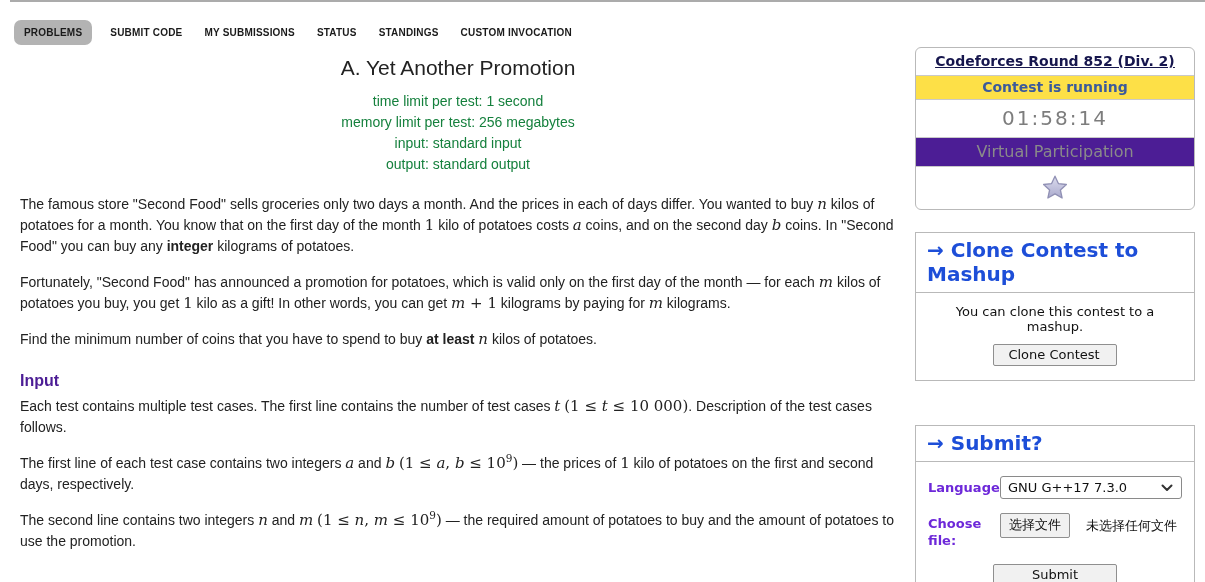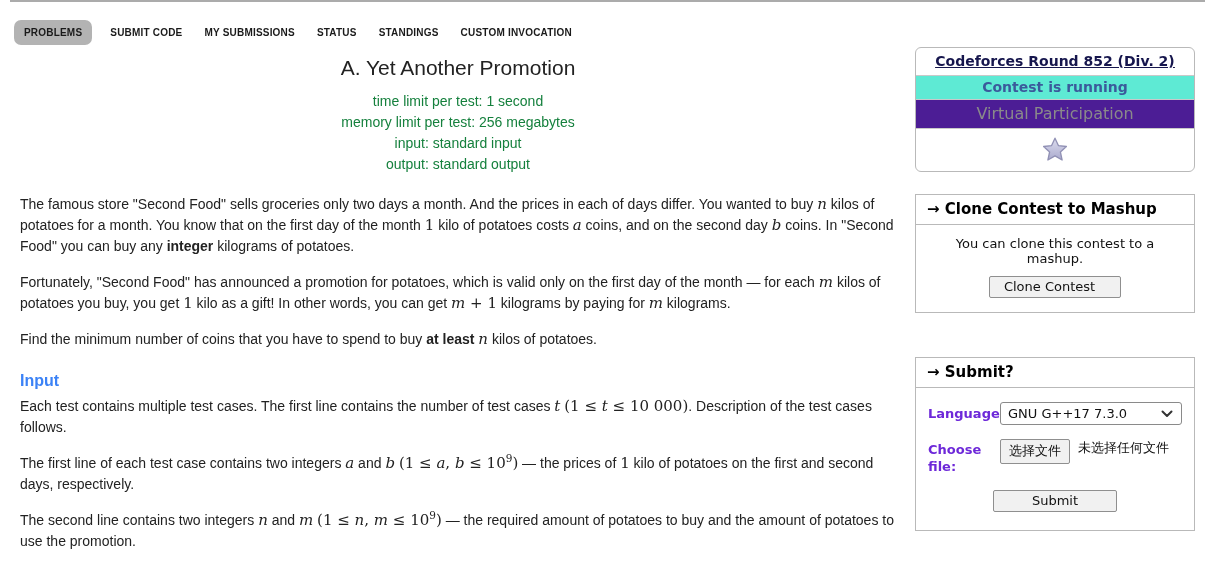--- a/index.html
+++ b/index.html
@@ -36,21 +36,21 @@
     font-size: 14px; line-height: 21px;
   }
   .problem-title {
     text-align: center; font-size: 21px; font-weight: 400;
     color: #222; margin: 8px 0 11px 0; line-height: 24px;
   }
   .limits { text-align: center; font-size: 14px; line-height: 21px; color: #15803d; }
   .para { margin: 15px 0 0 0; }
   .para.first { margin-top: 19px; }
   .section-title {
-    font-size: 16px; font-weight: bold; color: #3b82f6;
+    font-size: 16px; font-weight: bold; color: #4c1d95;
     margin: 21px 0 0 0; line-height: 20px;
   }
   .section-title + .para { margin-top: 5px; }
   .seg-b { font-weight: bold; }
   .seg-var {
     font-family: "DejaVu Serif", serif; font-style: italic;
     font-size: 15px; line-height: 0;
   }
   .seg-m {
     font-family: "DejaVu Serif", serif; font-size: 15px; line-height: 0;
@@ -67,21 +67,21 @@
     border: 1px solid #b9b9b9; background: #fff;
   }
   .contest-box { border-radius: 6px; overflow: hidden; }
   .cb-row { text-align: center; }
   .cb-title { padding: 5px 6px 6px 6px; text-decoration: underline; }
   .cb-title a {
     color: #16164d; font-weight: bold; font-size: 14px;
     text-decoration: underline; cursor: pointer;
   }
   .cb-status {
-    background: #5eead4; border-top: 1px solid #c9c9c9;
+    background: #fde047; border-top: 1px solid #c9c9c9;
     color: #3b5a9b; font-weight: bold; font-size: 14px;
     padding: 3px 0 4px 0;
   }
   .cb-timer {
     border-top: 1px solid #c9c9c9;
     color: #7d7d7d; font-size: 20px; letter-spacing: 2px;
     padding: 6px 0 7px 0;
   }
   .cb-mode {
     background: #4c1d95; border-top: 1px solid #c9c9c9;
@@ -89,46 +89,46 @@
   }
   .cb-star {
     border-top: 1px solid #c9c9c9;
     padding: 7px 0 5px 0;
   }
   .cb-star svg { cursor: pointer; }
   .side-box { margin-top: 22px; }
   .side-box.submit { margin-top: 44px; }
   .box-header {
     padding: 5px 11px 6px 11px;
-    font-weight: bold; font-size: 15px; color: #000000;
+    font-weight: bold; font-size: 20px; color: #1d4ed8;
     border-bottom: 1px solid #b9b9b9;
   }
   .clone-body { padding: 11px 10px 14px 10px; text-align: center; }
   .clone-text { font-size: 13px; color: #111; }
   .cf-btn {
     display: inline-block;
     background: #f1f1f1;
     border: 1px solid #8f8f8f; border-radius: 2px;
     font-family: "DejaVu Sans", sans-serif;
     font-size: 13px; color: #111;
-    padding: 2px 25px 3px 14px;
+    padding: 2px 16px 3px 14px;
     cursor: pointer;
   }
   .clone-body .cf-btn { margin-top: 10px; }
   .submit-body { padding: 14px 12px 18px 12px; }
   .form-row { display: flex; align-items: flex-start; margin-bottom: 13px; }
   .form-label { width: 72px; flex: 0 0 72px; font-size: 13px; color: #6d28d9; line-height: 17px; padding-top: 3px; font-weight: bold; }
   .lang-select {
     flex: 1;
     display: flex; align-items: center; justify-content: space-between;
     border: 1px solid #8a8a8a; border-radius: 3px;
     height: 23px; padding: 0 8px 0 7px;
     font-size: 13px; color: #111; cursor: pointer; background: #fff; gap: 33px;
   }
-  .file-controls { display: flex; gap: 8px; padding-top: 1px; }
+  .file-controls { display: flex; align-items: center; gap: 16px; padding-top: 1px; }
   .file-btn { padding: 2px 8px 3px 8px; }
   .file-status { font-size: 13px; color: #111; white-space: nowrap; }
   .submit-row { text-align: center; margin-top: 15px; margin-bottom: 0; display: block; }
   .submit-btn { padding: 2px 38px 3px 38px; }
 </style>
 </head>
 <body>
 
 <div class="top-rule"></div>
 
@@ -161,20 +161,21 @@
 
 </div>
 
 <div class="sidebar">
 
   <div class="roundbox contest-box">
     <div class="cb-row cb-title">
       <a>Codeforces Round 852 (Div. 2)</a>
     </div>
     <div class="cb-row cb-status">Contest is running</div>
+    <div class="cb-row cb-timer">01:58:14</div>
     <div class="cb-row cb-mode">Virtual Participation</div>
     <div class="cb-row cb-star">
       <span>
         <svg width="28" height="27" viewBox="0 0 28 27">
           <defs>
             <linearGradient id="starg" x1="0" y1="0" x2="0" y2="1">
               <stop offset="0" stop-color="#dcdcee"></stop>
               <stop offset="1" stop-color="#aaaacd"></stop>
             </linearGradient>
           </defs>

